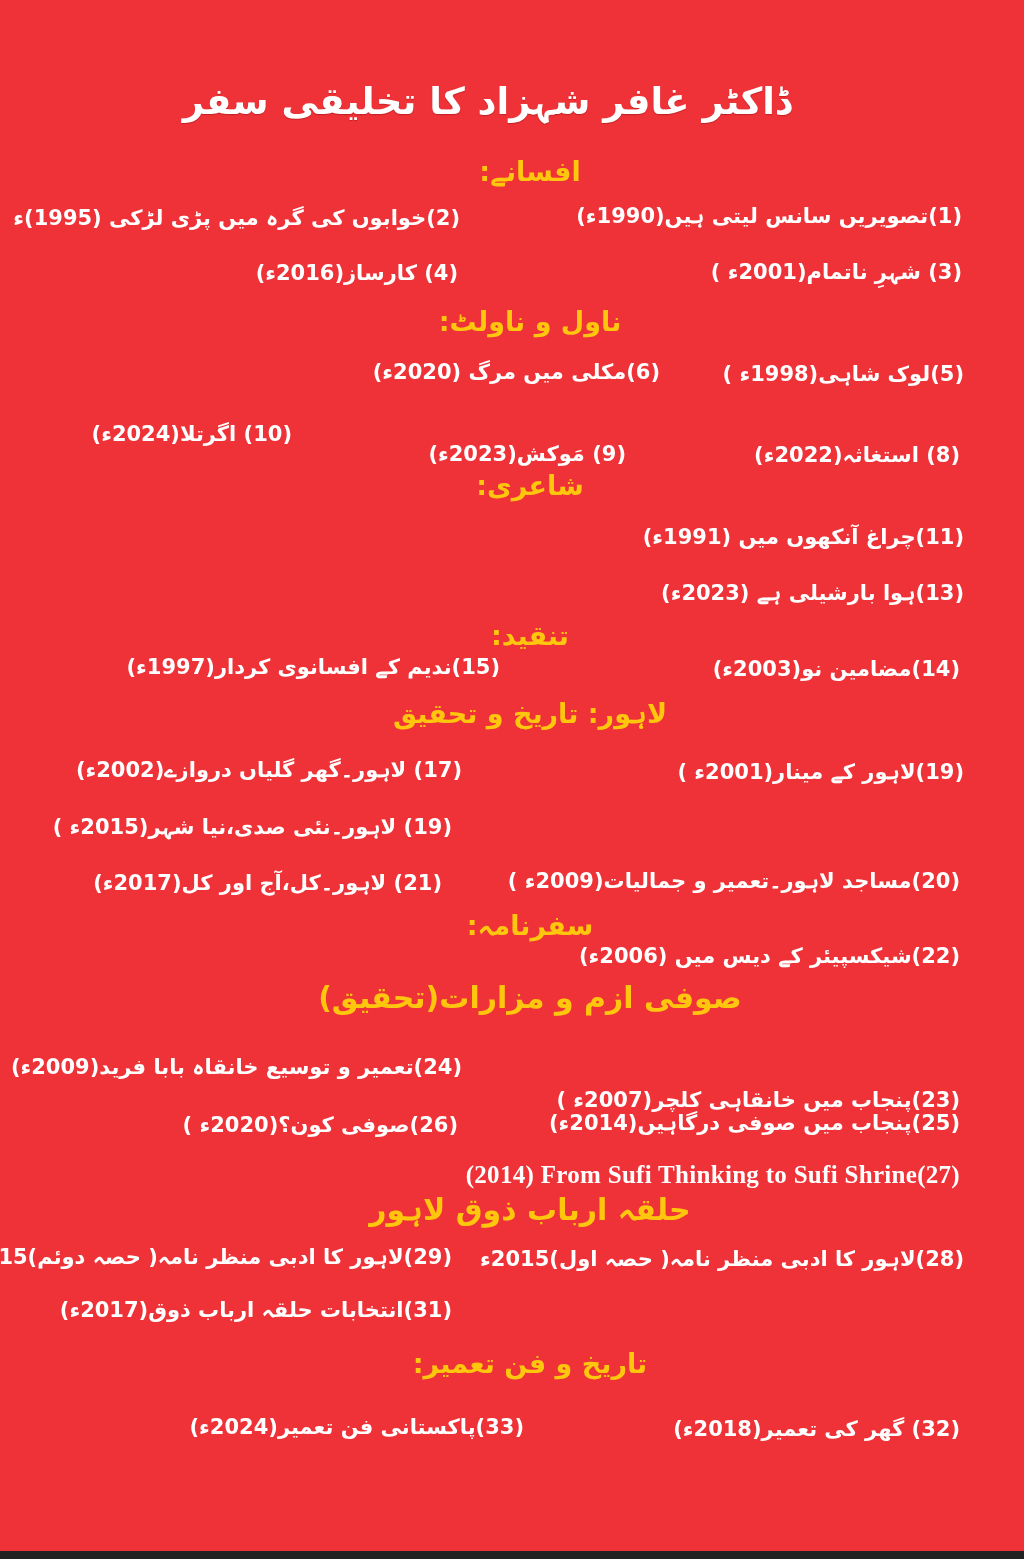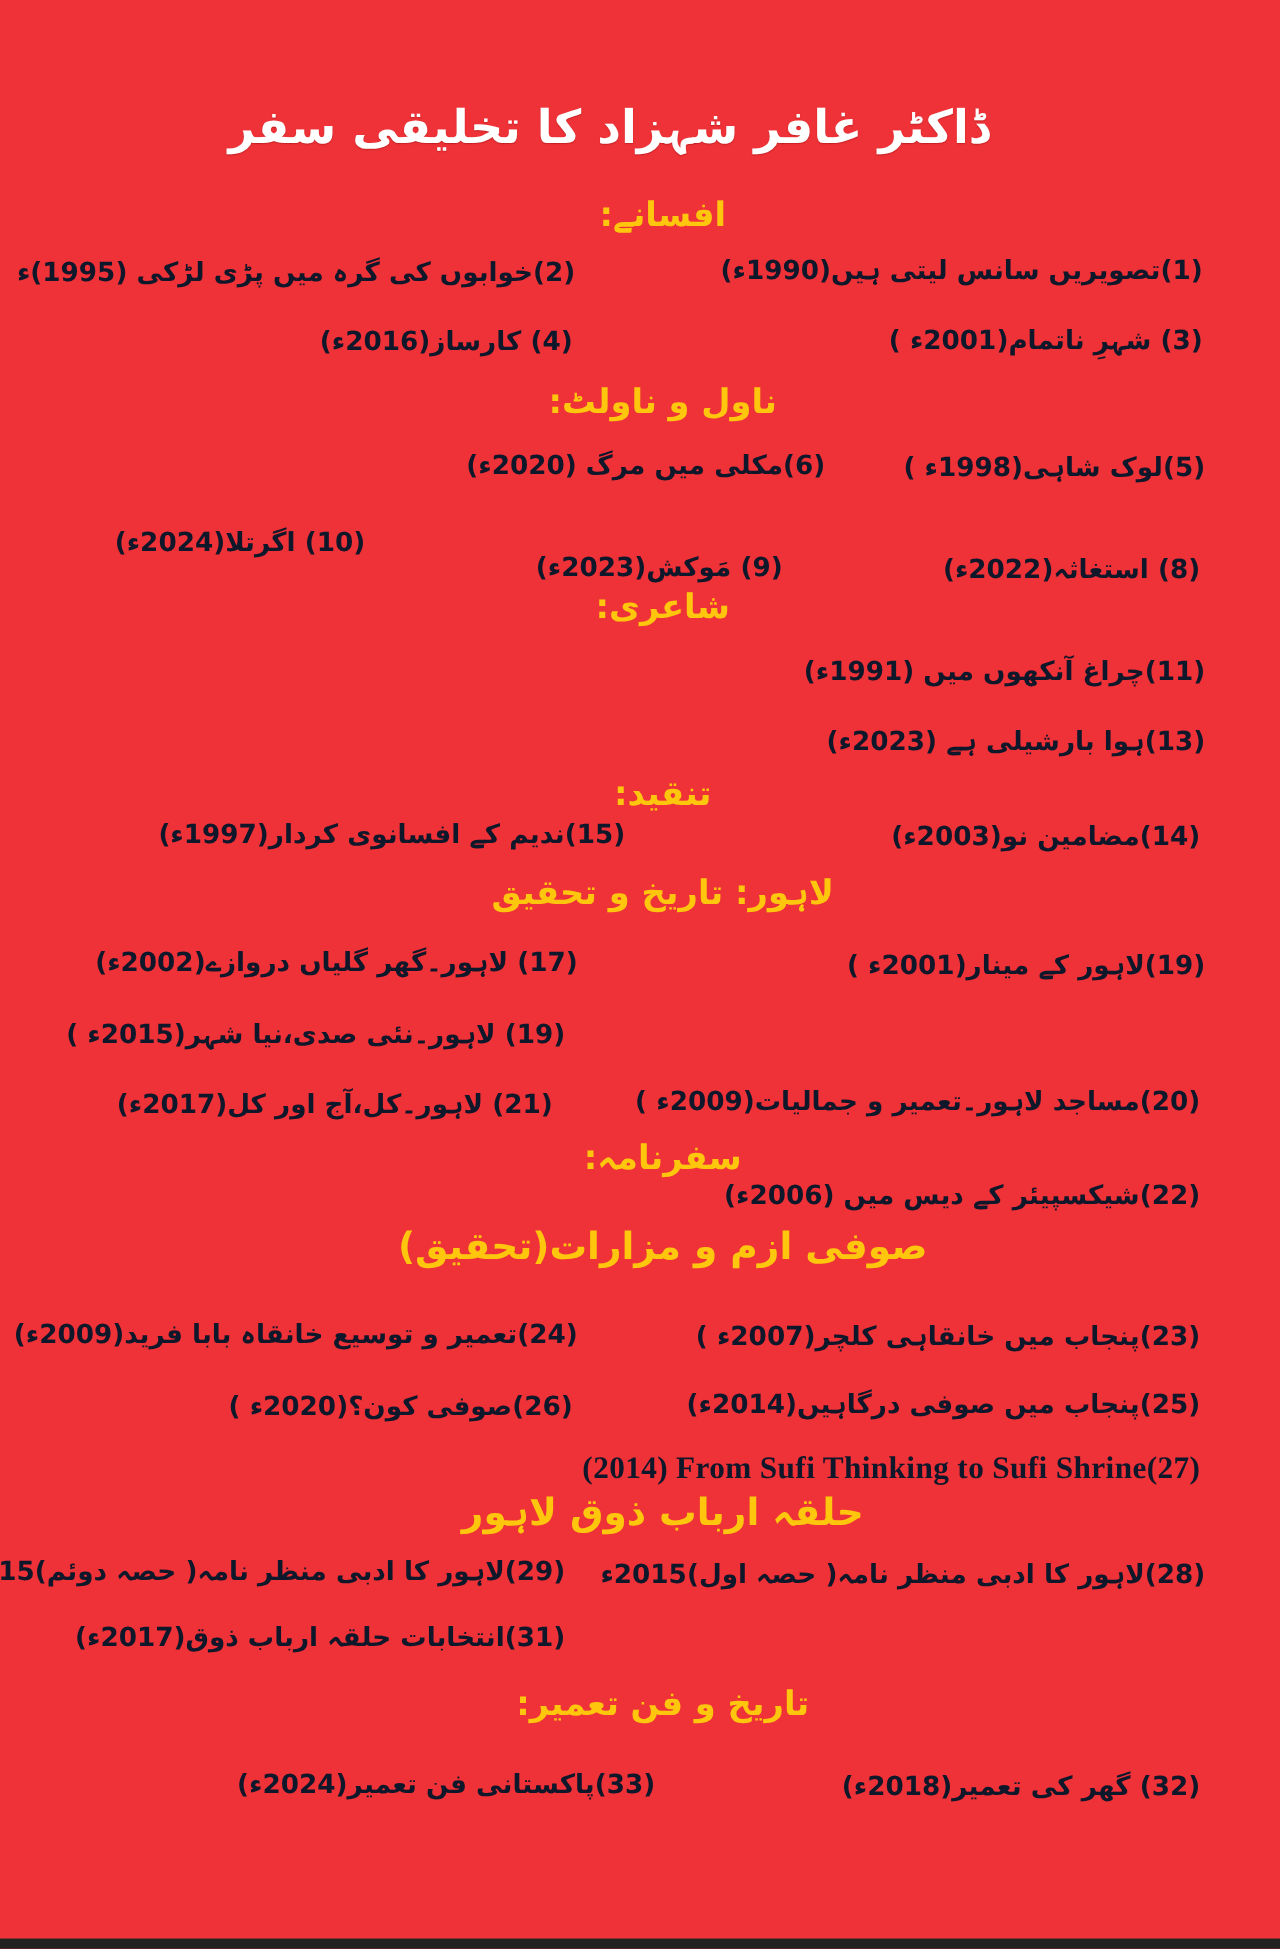--- a/index.html
+++ b/index.html
@@ -34,21 +34,21 @@
     transform: translateX(18px); 
     color: #fec70e;
     font-size: 27px;
     font-weight: bold;
     direction: rtl;
     white-space: nowrap;
   }
   .section-heading.big { font-size: 30px; }
   .entry {
     position: absolute;
-    color: #0f172a;
+    color: #ffffff;
     font-size: 21px;
     font-weight: bold;
     direction: rtl;
     white-space: nowrap;
     line-height: 1.6;
   }
   .entry.en {
     direction: ltr;
     font-family: "Liberation Serif", serif;
     font-size: 25px;
@@ -88,21 +88,21 @@
   <div class="entry" style="top:756px; right:60px;">(19)لاہور کے مینار(2001ء )</div>
   <div class="entry" style="top:754px; right:562px;">(17) لاہور۔گھر گلیاں دروازے(2002ء)</div>
   <div class="entry" style="top:811px; right:572px;">(19) لاہور۔نئی صدی،نیا شہر(2015ء )</div>
   <div class="entry" style="top:865px; right:64px;">(20)مساجد لاہور۔تعمیر و جمالیات(2009ء )</div>
   <div class="entry" style="top:867px; right:582px;">(21) لاہور۔کل،آج اور کل(2017ء)</div>
 
   <div class="section-heading" style="top:910px;">سفرنامہ:</div>
   <div class="entry" style="top:940px; right:64px;">(22)شیکسپیئر کے دیس میں (2006ء)</div>
 
   <div class="section-heading big" style="top:980px;">صوفی ازم و مزارات(تحقیق)</div>
-  <div class="entry" style="top:1053px; right:64px;">(23)پنجاب میں خانقاہی کلچر(2007ء )</div>
+  <div class="entry" style="top:1084px; right:64px;">(23)پنجاب میں خانقاہی کلچر(2007ء )</div>
   <div class="entry" style="top:1051px; right:562px;">(24)تعمیر و توسیع خانقاہ بابا فرید(2009ء)</div>
   <div class="entry" style="top:1107px; right:64px;">(25)پنجاب میں صوفی درگاہیں(2014ء)</div>
   <div class="entry" style="top:1109px; right:566px;">(26)صوفی کون؟(2020ء )</div>
   <div class="entry en" style="top:1155px; right:64px;">(2014) From Sufi Thinking to Sufi Shrine(27)</div>
 
   <div class="section-heading big" style="top:1192px;">حلقہ ارباب ذوق لاہور</div>
   <div class="entry" style="top:1243px; right:60px;">(28)لاہور کا ادبی منظر نامہ( حصہ اول)2015ء</div>
   <div class="entry" style="top:1241px; right:572px;">(29)لاہور کا ادبی منظر نامہ( حصہ دوئم)2015ء</div>
   <div class="entry" style="top:1294px; right:572px;">(31)انتخابات حلقہ ارباب ذوق(2017ء)</div>
 

